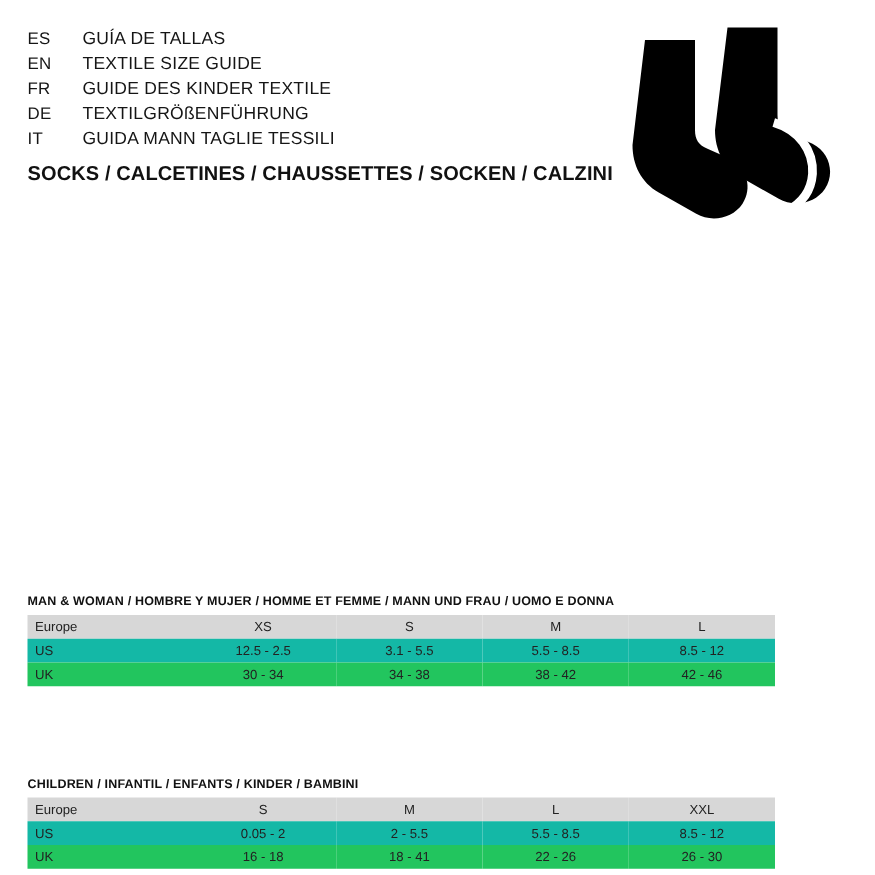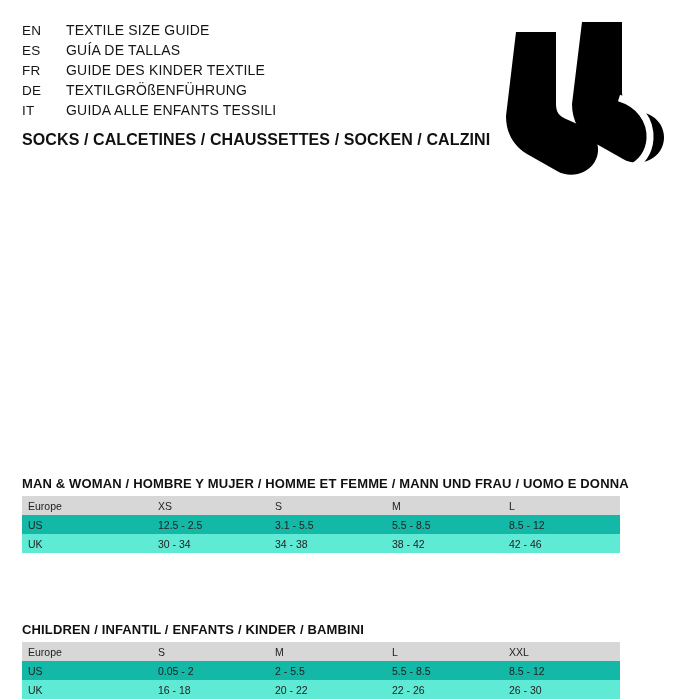--- a/index.html
+++ b/index.html
@@ -68,21 +68,21 @@
     height: 190px;
   }
 
   
   .table-wrap {
     position: absolute;
     left: 22px;
     width: 540px;
   }
   .table-title {
-    font-size: 13px;
+    font-size: 10px;
     font-weight: bold;
     letter-spacing: 0.15px;
     color: #111;
     margin-bottom: 5px;
     white-space: nowrap;
   }
   table.size {
     border-collapse: collapse;
     width: 540px;
     table-layout: fixed;
@@ -96,59 +96,59 @@
     vertical-align: middle;
   }
   table.size tr.shade td {
     background: #d7d7d7;
     margin-left: 32px;
   }
   table.size tr.plain td {
     background: #14b8a6;
   }
   table.size tr.light td {
-    background: #5eead4;
+    background: #22c55e;
   }
   td.c0 {
     width: 118px;
     text-align: left;
     padding-left: 8px;
   }
   td.c1, td.c2, td.c3, td.c4 {
     width: 105px;
-    text-align: left;
+    text-align: center;
   }
   .tbl-adults { top: 476px; }
   .tbl-kids { top: 622px; }
 </style>
 </head>
 <body>
 
 <div class="page">
 
   <div class="lang-block">
     <div class="lang-row">
+      <span class="lang-code">ES</span>
+      <span class="lang-text">GUÍA DE TALLAS</span>
+    </div>
+    <div class="lang-row">
       <span class="lang-code">EN</span>
       <span class="lang-text">TEXTILE SIZE GUIDE</span>
     </div>
     <div class="lang-row">
-      <span class="lang-code">ES</span>
-      <span class="lang-text">GUÍA DE TALLAS</span>
-    </div>
-    <div class="lang-row">
       <span class="lang-code">FR</span>
       <span class="lang-text">GUIDE DES KINDER TEXTILE</span>
     </div>
     <div class="lang-row">
       <span class="lang-code">DE</span>
       <span class="lang-text">TEXTILGRÖßENFÜHRUNG</span>
     </div>
     <div class="lang-row">
       <span class="lang-code">IT</span>
-      <span class="lang-text">GUIDA ALLE ENFANTS TESSILI</span>
+      <span class="lang-text">GUIDA MANN TAGLIE TESSILI</span>
     </div>
   </div>
 
   <div class="product-line">SOCKS / CALCETINES / CHAUSSETTES / SOCKEN / CALZINI</div>
 
   <div class="socks">
     <svg width="200" height="190" viewBox="0 0 200 190" xmlns="http://www.w3.org/2000/svg">
 
       <path d="M112 2 h40 v70 c0 8 3 12 10 15 l18 8 c14 7 18 24 10 36 c-8 12 -25 15 -37 8 l-30 -17 c-14 -8 -21 -22 -21 -38 Z" fill="#000000"></path>
 
@@ -201,21 +201,21 @@
         <tr class="plain">
           <td class="c0">US</td>
           <td class="c1">0.05 - 2</td>
           <td class="c2">2 - 5.5</td>
           <td class="c3">5.5 - 8.5</td>
           <td class="c4">8.5 - 12</td>
         </tr>
         <tr class="light">
           <td class="c0">UK</td>
           <td class="c1">16 - 18</td>
-          <td class="c2">20 - 22</td>
+          <td class="c2">18 - 41</td>
           <td class="c3">22 - 26</td>
           <td class="c4">26 - 30</td>
         </tr>
       </tbody>
     </table>
   </div>
 
 </div>
 
 </body></html>

